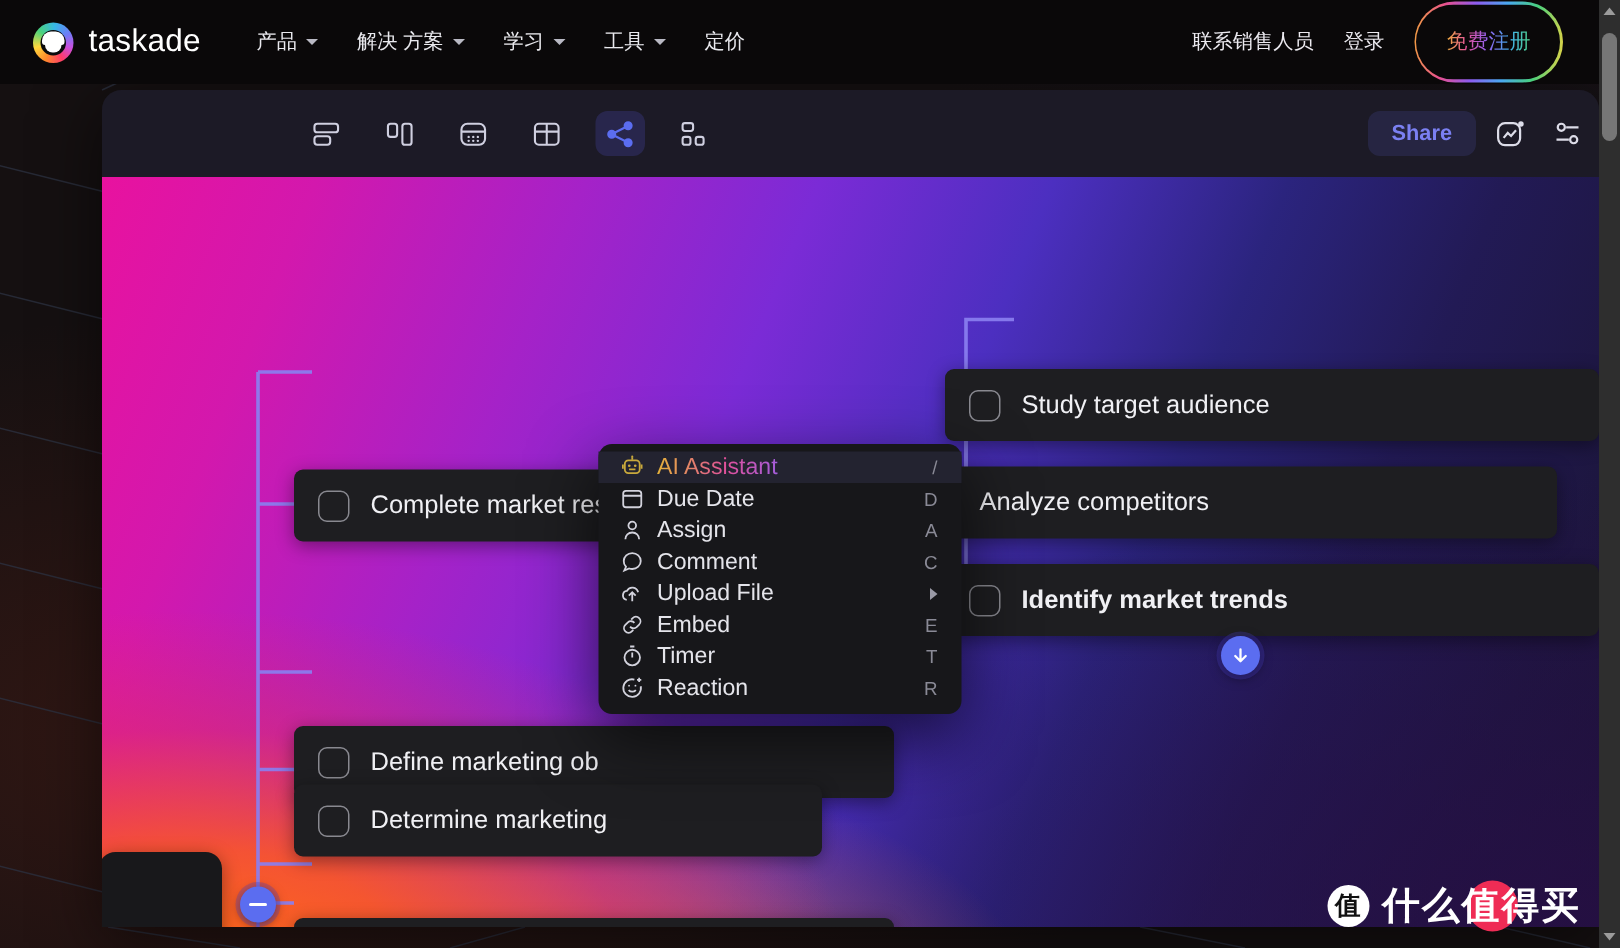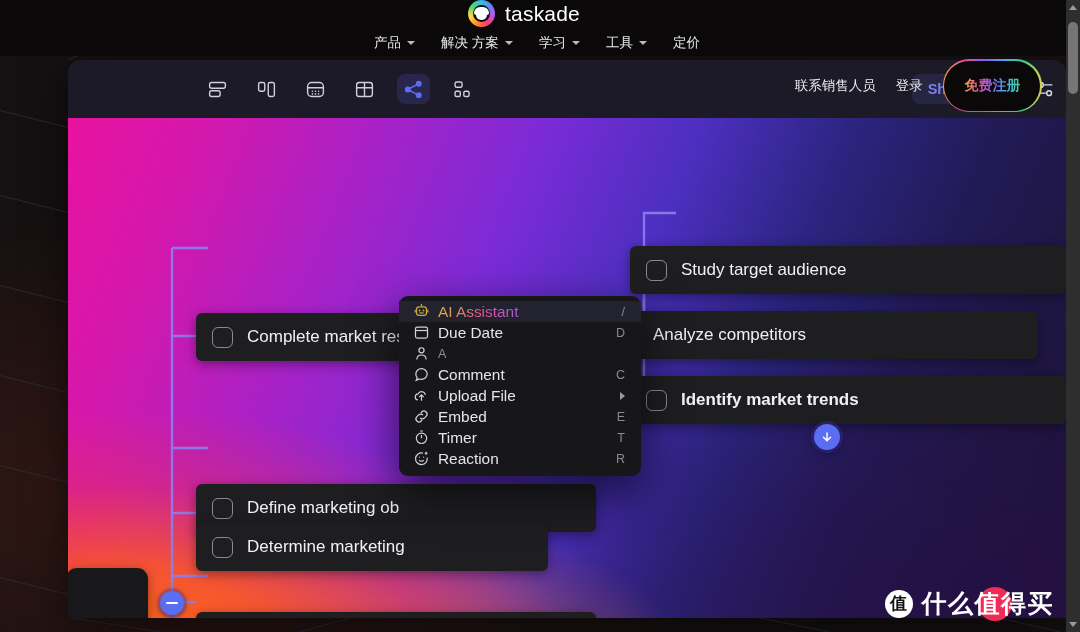--- a/index.html
+++ b/index.html
@@ -29,21 +29,20 @@
   .bg-lines { position: absolute; inset: 0; z-index: 1; }
 
   
   #topnav {
     position: absolute; top: 0; left: 0;
     width: 1066px; height: 56px;
     background: #0a0809;
     z-index: 40;
     display: flex; align-items: center;
     padding: 0 14px 0 22px;
-    flex-direction: column;
   }
   .brand { display: flex; align-items: center; gap: 10px; margin-right: 26px; }
   .brand-logo {
     width: 27px; height: 27px; border-radius: 50%;
     background: conic-gradient(from 150deg,
       #ff3b6b 0deg, #ff8a2b 55deg, #ffd83d 105deg,
       #4bd37b 160deg, #36b7e8 215deg, #6f7bf7 270deg,
       #c850e0 315deg, #ff3b6b 360deg);
     display: flex; align-items: center; justify-content: center;
     flex: none;
@@ -77,21 +76,21 @@
     border-top: 4.5px solid #b9b9c4;
   }
   .nav-right { margin-left: auto; display: flex; align-items: center; gap: 20px; padding-right: 10px;}
   .nav-right .lnk { color: #eceaf0; font-size: 13.5px; cursor: pointer; white-space: nowrap; }
   .cta-wrap {
     padding: 1.6px; border-radius: 999px;
     background: linear-gradient(95deg,#f3a33c,#e8508f,#8d5cf0,#4aa8f0,#49d07c,#e9d343);
   }
   .cta {
     background: #0a0809; border-radius: 999px;
-    padding: 16px 20px; font-size: 14px; font-weight: 700;
+    padding: 16px 20px; font-size: 14px; font-weight: 400;
     background-clip: padding-box;
     cursor: pointer; white-space: nowrap;
   }
   .cta span {
     background: linear-gradient(92deg,#f0b03a,#e4539b,#9061f0,#43b0ee,#4dd089);
     -webkit-background-clip: text; background-clip: text;
     -webkit-text-fill-color: transparent; color: transparent;
   }
 
   
@@ -505,20 +504,21 @@
       <span class="mkey">D</span>
     </div>
 
     <div class="mrow">
       <span class="mi">
         <svg width="17" height="17" viewBox="0 0 24 24" fill="none" stroke="#d2d2dc" stroke-width="1.7">
           <circle cx="12" cy="7.5" r="3.6"></circle>
             <path d="M5.5 20.5c0-3.9 2.9-6.4 6.5-6.4s6.5 2.5 6.5 6.4"></path>
         </svg>
       </span>
+      <span class="mlabel">Assign</span>
       <span class="mkey">A</span>
     </div>
 
     <div class="mrow">
       <span class="mi">
         <svg width="17" height="17" viewBox="0 0 24 24" fill="none" stroke="#d2d2dc" stroke-width="1.7">
           <path d="M20 11.3c0 4.3-3.6 7.5-8 7.5-1 0-2-.15-2.9-.45L4.5 20.3l1.6-3.6A7.2 7.2 0 0 1 4 11.3c0-4.3 3.6-7.5 8-7.5s8 3.2 8 7.5z"></path>
         </svg>
       </span>
       <span class="mlabel">Comment</span>

